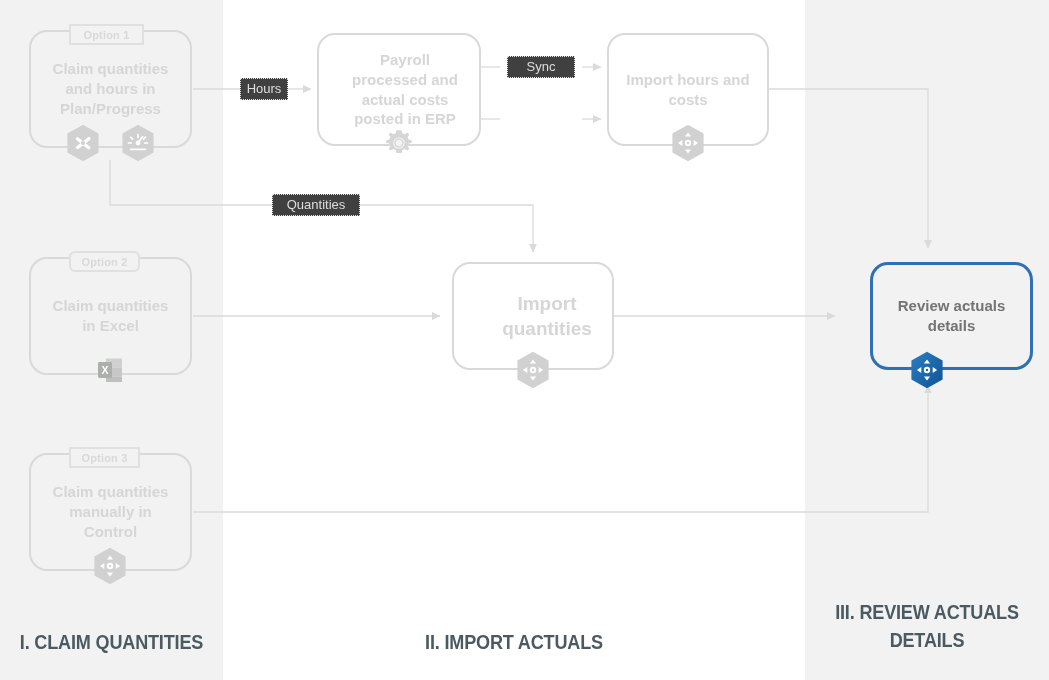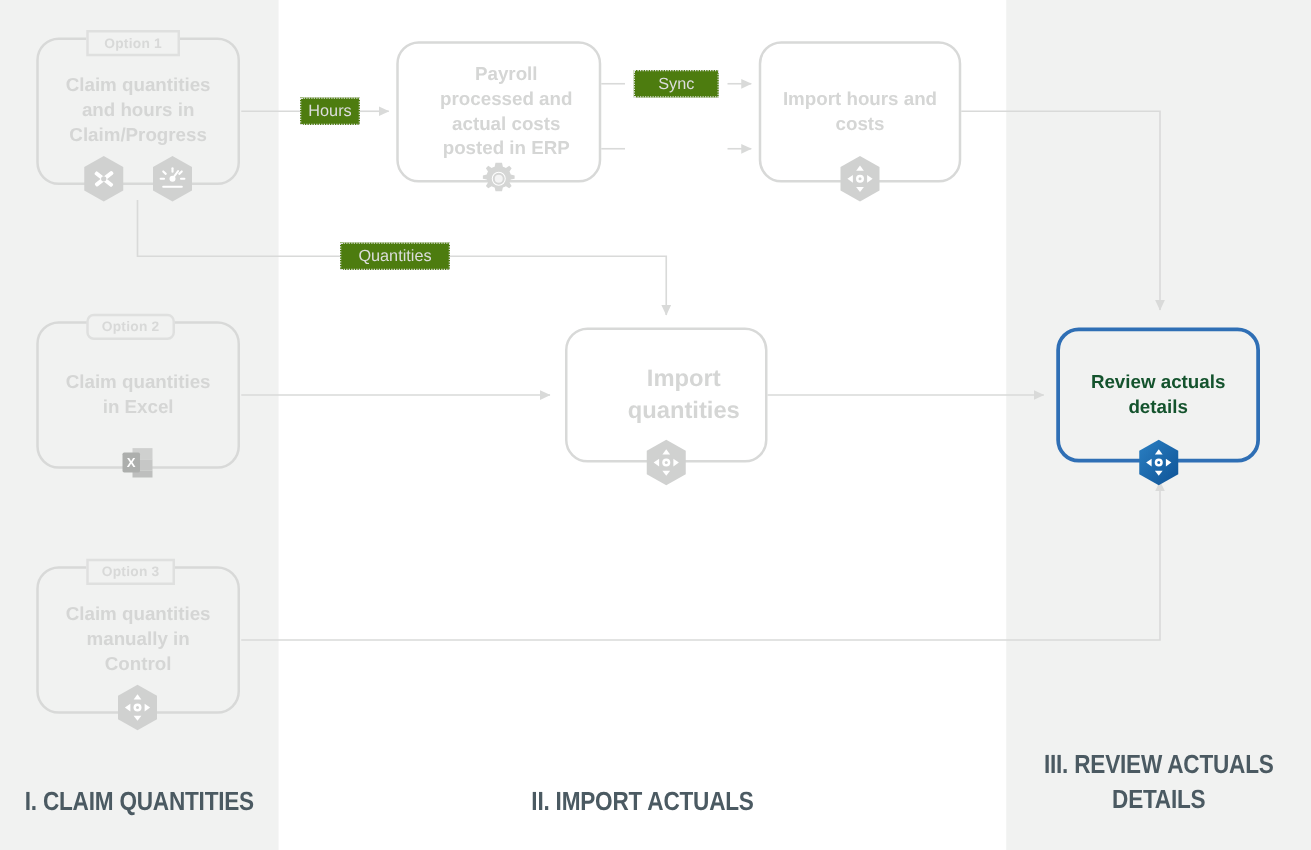--- a/index.html
+++ b/index.html
@@ -26,37 +26,38 @@
     border:2px solid #d8d9d8;border-radius:18px;
     background:transparent;
     display:flex;align-items:center;justify-content:center;
     text-align:center;
     color:#d5d6d5;
     font-weight:bold;
     line-height:1.32;
   }
   .node.active{
     border:3px solid #2f6fb5;
-    color:#14532d;
+    color:#737373;
+    margin-left:25px;
   }
   .node .label{padding:0 14px;display:block;}
 
   
   .opt-tab{
     position:absolute;box-sizing:border-box;
     border:2px solid #dfe0df;background:#f1f2f1;
     color:#d8d9d8;font-size:11px;font-weight:bold;
     display:flex;align-items:center;justify-content:center;
     letter-spacing:.2px;
   }
 
   
   .edge-label{
     position:absolute;box-sizing:border-box;
-    border:1px dotted #e2e3e2;background:#4d7c0f;
+    border:1px dotted #e2e3e2;background:#404040;
     color:#dcdddc;font-size:13px;
     display:flex;align-items:center;justify-content:center;
     text-align:center;line-height:1.15;
   }
 
   
   .hexicon{
     position:absolute;width:34px;height:38px;
   }
   .hexicon svg{display:block;width:100%;height:100%;}
@@ -116,21 +117,21 @@
 
       <path d="M769,89 L928,89 L928,248" marker-end="url(#ar)"></path>
 
       <path d="M614,316 L835,316" marker-end="url(#ar)"></path>
 
       <path d="M193,512 L928,512 L928,385" marker-end="url(#ar)"></path>
     </g>
   </svg>
 
   <div class="node" id="n-claim-plan" style="left:29px;top:30px;width:163px;height:118px;font-size:15px;">
-    <span class="label">Claim quantities and hours in Claim/Progress</span>
+    <span class="label">Claim quantities and hours in Plan/Progress</span>
   </div>
   <div class="opt-tab" style="left:69px;top:24px;width:75px;height:21px;">
     <span>Option 1</span>
   </div>
 
   <div class="hexicon" style="left:66px;top:124px;">
     <svg viewBox="0 0 34 38">
       <path d="M17 0.8 L32.6 9.6 L32.6 28.4 L17 37.2 L1.4 28.4 L1.4 9.6 Z" fill="#d0d1d0"></path>
       <g fill="#ffffff">
         <rect x="8.5" y="17.6" width="17.5" height="3.2" rx="1.1" transform="rotate(-38 17 19)"></rect>

